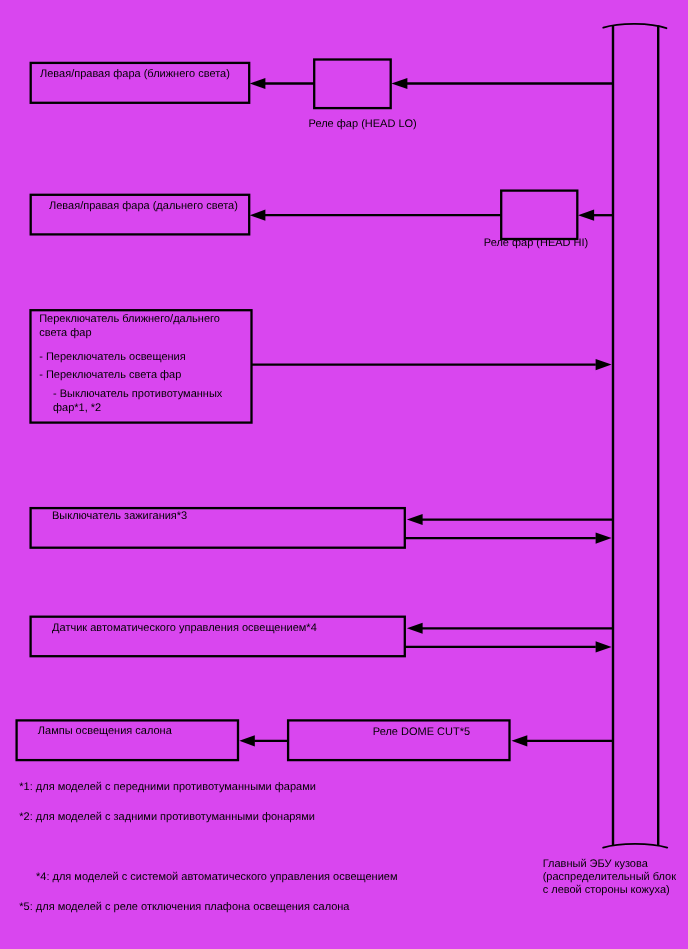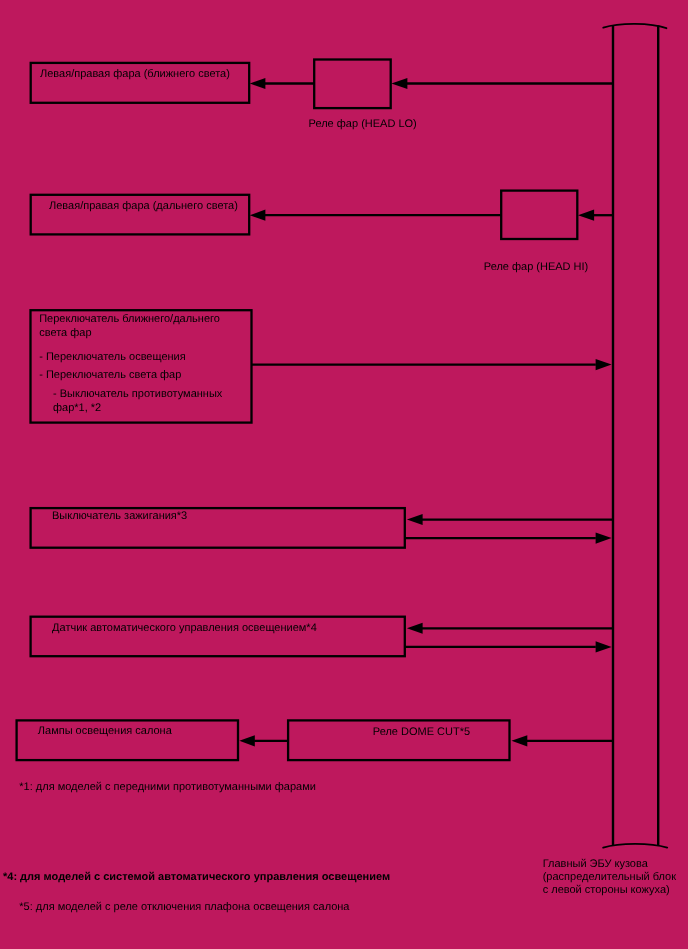--- a/index.html
+++ b/index.html
@@ -1,19 +1,19 @@
 <!DOCTYPE html>
 <html><head>
 <meta charset="utf-8">
 <style>
   html,body{margin:0;padding:0;background:#ffffff;}
   body{width:688px;height:949px;overflow:hidden;
        font-family:"Liberation Sans",sans-serif;color:#231f20;
        -webkit-font-smoothing:antialiased;text-rendering:geometricPrecision;}
-  #root{position:relative;width:688px;height:949px;background:#be185d;}
+  #root{position:relative;width:688px;height:949px;background:#d946ef;}
   svg.layer{position:absolute;left:0;top:0;pointer-events:none;}
   .tx{position:absolute;font-size:11px;line-height:13.4px;color:#000;
       white-space:pre;letter-spacing:0px;}
 </style>
 </head>
 <body>
 
 <div id="root">
 
 <svg class="layer" width="688" height="949" viewBox="0 0 688 949">
@@ -75,21 +75,21 @@
     <polygon points="511.5,740.8 527.3,735.2 527.3,746.4" stroke="none"></polygon>
   </g>
 </svg>
 
 <div class="tx" style="left:40px;top:67.7px;">Левая/правая фара (ближнего света)</div>
 
 <div class="tx" style="left:308.6px;top:117.8px;">Реле фар (HEAD LO)</div>
 
 <div class="tx" style="left:49px;top:199.8px;">Левая/правая фара (дальнего света)</div>
 
-<div class="tx" style="left:483.8px;top:261px;">Реле фар (HEAD HI)</div>
+<div class="tx" style="left:483.8px;top:237px;">Реле фар (HEAD HI)</div>
 
 <div class="tx" style="left:39.2px;top:313.1px;">Переключатель ближнего/дальнего
 света фар</div>
 <div class="tx" style="left:39.2px;top:351.2px;">- Переключатель освещения</div>
 <div class="tx" style="left:39.2px;top:369.2px;">- Переключатель света фар</div>
 <div class="tx" style="left:53px;top:388.2px;">- Выключатель противотуманных
 фар*1, *2</div>
 
 <div class="tx" style="left:52px;top:510px;">Выключатель зажигания*3</div>
 
@@ -97,16 +97,17 @@
 
 <div class="tx" style="left:37.8px;top:725px;">Лампы освещения салона</div>
 
 <div class="tx" style="left:337.8px;top:725.9px;margin-left:35px;">Реле DOME CUT*5</div>
 
 <div class="tx" style="left:542.7px;top:857.8px;line-height:13px;">Главный ЭБУ кузова
 (распределительный блок
 с левой стороны кожуха)</div>
 
 <div class="tx" style="left:19.3px;top:781.4px;">*1: для моделей с передними противотуманными фарами</div>
-<div class="tx" style="left:3px;top:871.4px;font-weight:bold;">*4: для моделей с системой автоматического управления освещением</div>
+<div class="tx" style="left:19.3px;top:811.4px;">*2: для моделей с задними противотуманными фонарями</div>
+<div class="tx" style="left:36px;top:871.4px;">*4: для моделей с системой автоматического управления освещением</div>
 <div class="tx" style="left:19.3px;top:901.4px;">*5: для моделей с реле отключения плафона освещения салона</div>
 
 </div>
 
 </body></html>

